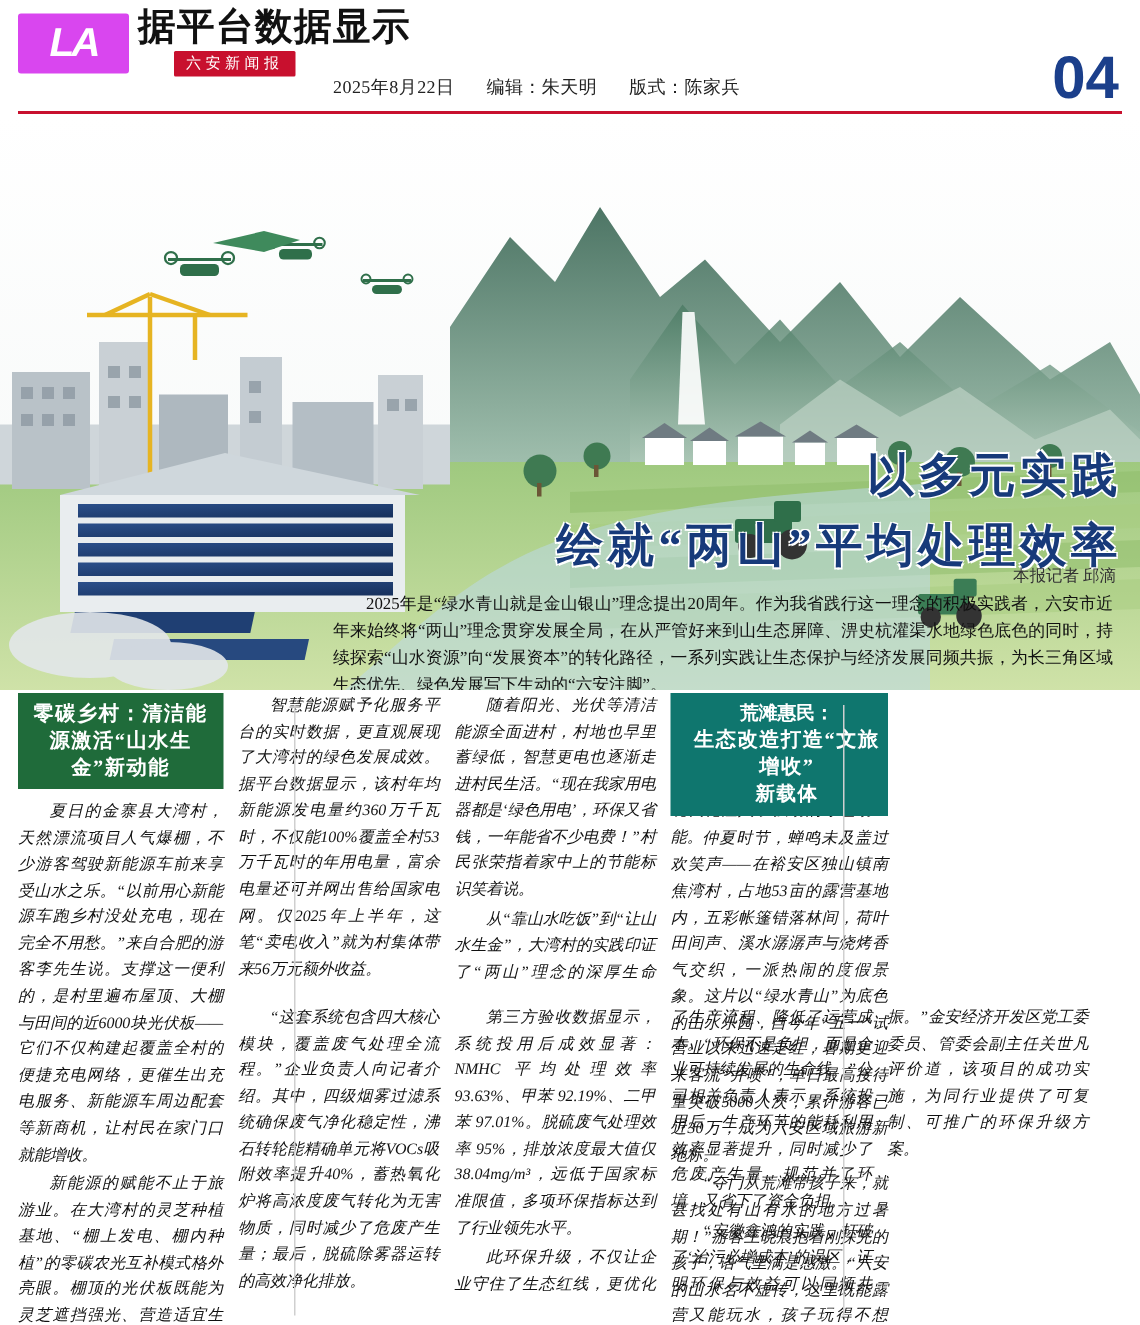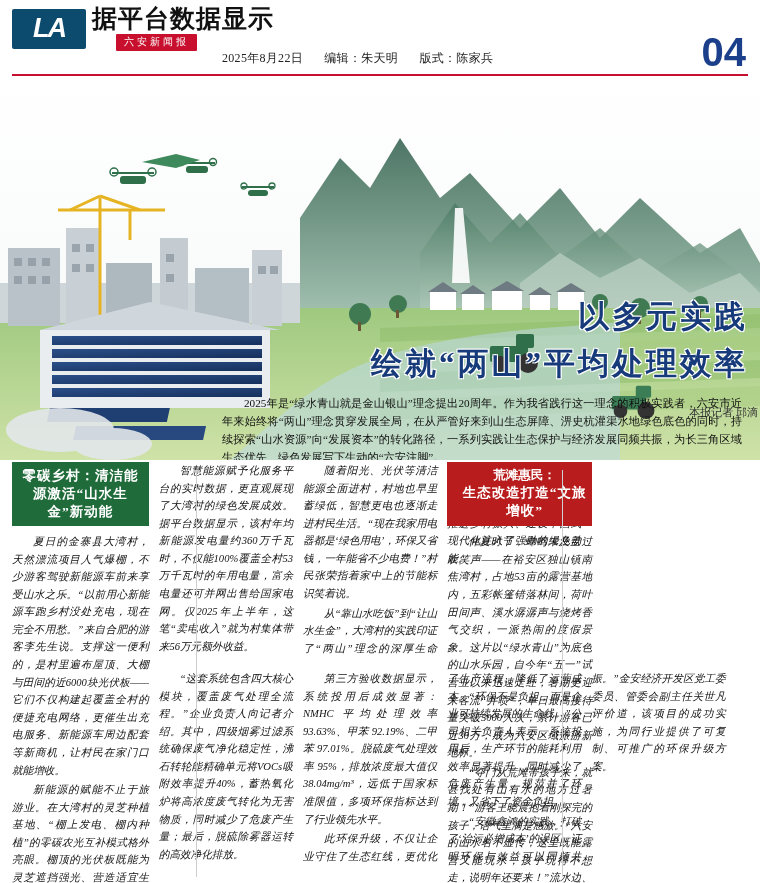--- a/index.html
+++ b/index.html
@@ -28,21 +28,21 @@
     display: flex;
     align-items: flex-start;
   }
   .logo-block {
     display: flex;
     align-items: center;
     gap: 6px;
   }
   .logo-mark {
     width: 74px; height: 40px;
-    background: #0c4a6e;
+    background: #d946ef;
     color: #fff;
     display: flex;
     align-items: center;
     justify-content: center;
     font-family: "Liberation Sans", sans-serif;
     font-weight: bold;
     font-size: 27px;
     letter-spacing: -2px;
     font-style: italic;
     border-radius: 2px;
@@ -141,26 +141,25 @@
   .hero-title .l2 {
     font-size: 31px;
     font-weight: bold;
     color: #173a7a;
     letter-spacing: 3px;
     margin-top: 5px;
     text-shadow: 1px 1px 0 #fff, -1px -1px 0 #fff, 1px -1px 0 #fff, -1px 1px 0 #fff;
   }
   .hero-byline {
     position: absolute;
-    right: 2px;
+    right: 16px;
     top: 298px;
     font-size: 11px;
     color: #333;
     z-index: 6;
-    margin-top: 29px;
   }
   .hero-lead {
     position: absolute;
     left: 222px;
     top: 316px;
     width: 520px;
     font-size: 11.2px;
     line-height: 1.62;
     color: #111;
     text-align: justify;
@@ -189,21 +188,21 @@
     background: #1f6b3a;
     color: #fff;
     text-align: center;
     font-size: 13.5px;
     font-weight: bold;
     letter-spacing: 1px;
     padding: 5px 4px;
     margin-bottom: 7px;
   }
   .band-two {
-    background: #b91c1c;
+    background: #0f766e;
     color: #fff;
     text-align: center;
     padding: 5px 4px 6px 14px;
     margin-bottom: 7px;
     line-height: 1.35;
   }
   .band-two .t1 { font-size: 12.5px; font-weight: bold; }
   .band-two .t2 { font-size: 13.5px; font-weight: bold; letter-spacing: 1px; }
   .band-two .t3 { font-size: 13px; font-weight: bold; letter-spacing: 1px; }
 
@@ -455,20 +454,21 @@
           <p class="body">第三方验收数据显示，系统投用后成效显著：NMHC 平均处理效率 93.63%、甲苯 92.19%、二甲苯 97.01%。脱硫废气处理效率 95%，排放浓度最大值仅 38.04mg/m³，远低于国家标准限值，多项环保指标达到了行业领先水平。</p>
           <p class="body">此环保升级，不仅让企业守住了生态红线，更优化了生产流程、降低了运营成本。“环保不是负担，而是企业可持续发展的生命线。”公司相关负责人表示，系统投用后，生产环节的能耗利用效率显著提升，同时减少了危废产生量、规范并了环境，又省下了资金负担。</p>
           <p class="body">“安徽鑫鸿的实践，打破了‘治污必增成本’的误区，证明环保与效益可以同频共振。”金安经济开发区党工委委员、管委会副主任关世凡评价道，该项目的成功实施，为同行业提供了可复制、可推广的环保升级方案。</p>
         </div>
       </div>
 
       <div class="col-right">
         <div class="band-two">
           <div class="t1">荒滩惠民：</div>
           <div class="t2">生态改造打造“文旅增收”</div>
+          <div class="t3">新载体</div>
         </div>
         <p class="body">仲夏时节，蝉鸣未及盖过欢笑声——在裕安区独山镇南焦湾村，占地53亩的露营基地内，五彩帐篷错落林间，荷叶田间声、溪水潺潺声与烧烤香气交织，一派热闹的度假景象。这片以“绿水青山”为底色的山水乐园，自今年“五一”试营业以来迅速走红，暑期更迎来客流“井喷”，单日最高接待量突破5000人次，累计游客已近30万，成为六安区域旅游新地标。</p>
         <p class="body">“夺门从荒滩带孩子来，就甚找处有山有水的地方过暑期！”游客王晓晨抱着刚探完的孩子，语气里满是感激。“六安的山水名不虚传，这里既能露营又能玩水，孩子玩得不想走，说明年还要来！”流水边、不少小朋友赤脚嬉戏，清凉的山水与自然野趣，成了游客选择南焦湾的核心理由。</p>
         <p class="body">据介绍，南焦湾项目以当地生态资源为核心，在保护优先的前提下做足“改造文章”。曾经的荒滩，通过引入露营、戏水、烧烤等业态，实现了从“闲置地”到“旅游热土”的蜕变。原生态的溪流、成片的林地被完整保留，基础设施则按需嵌入，既守住了绿水青山，又让“颜值”变成了“产值”。</p>
 
       </div>
 
     </div>
   </div>
 

